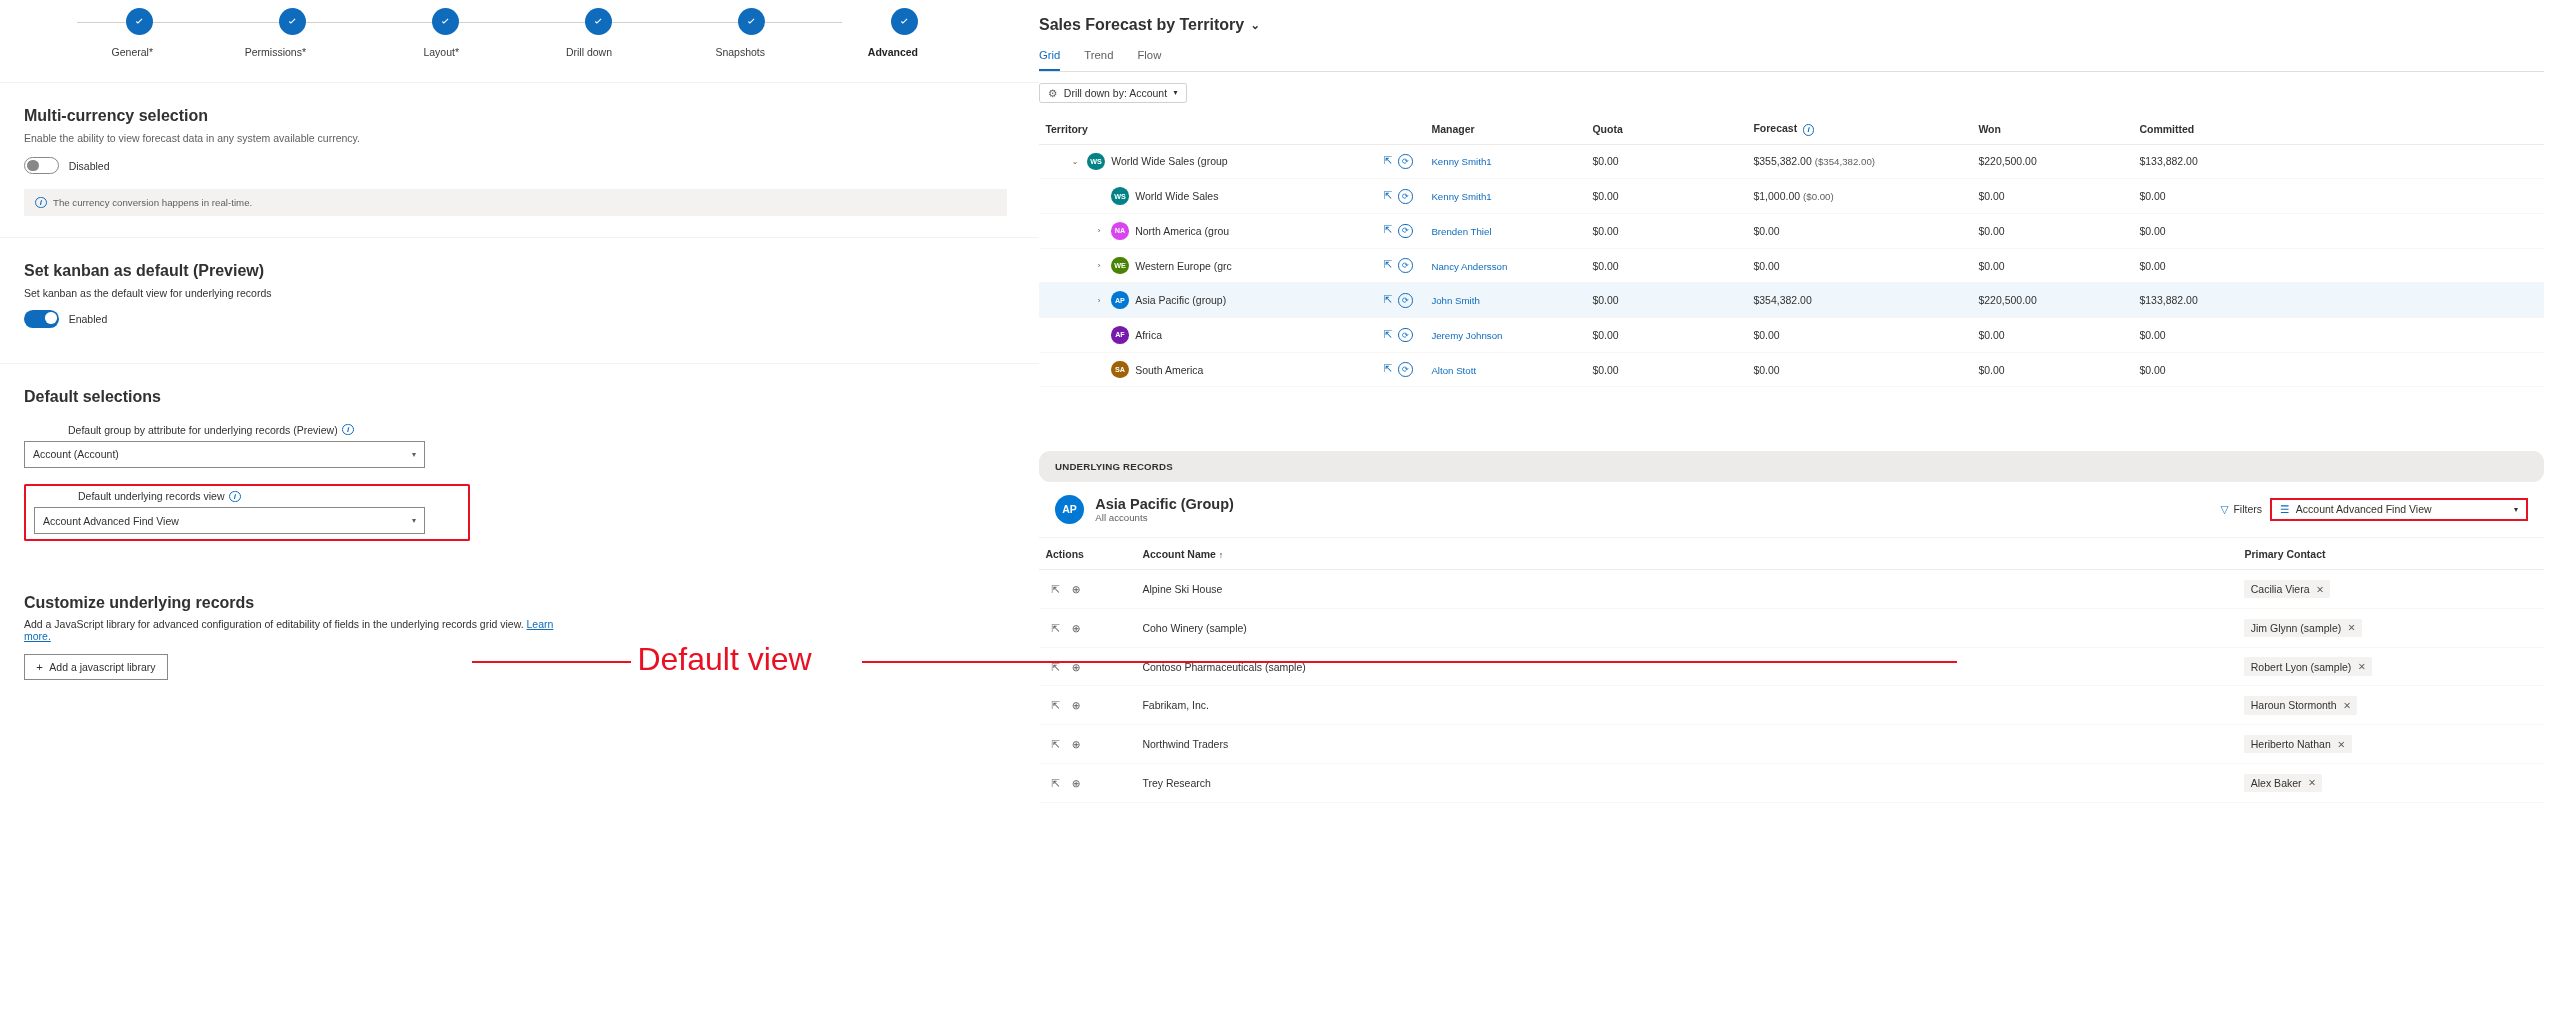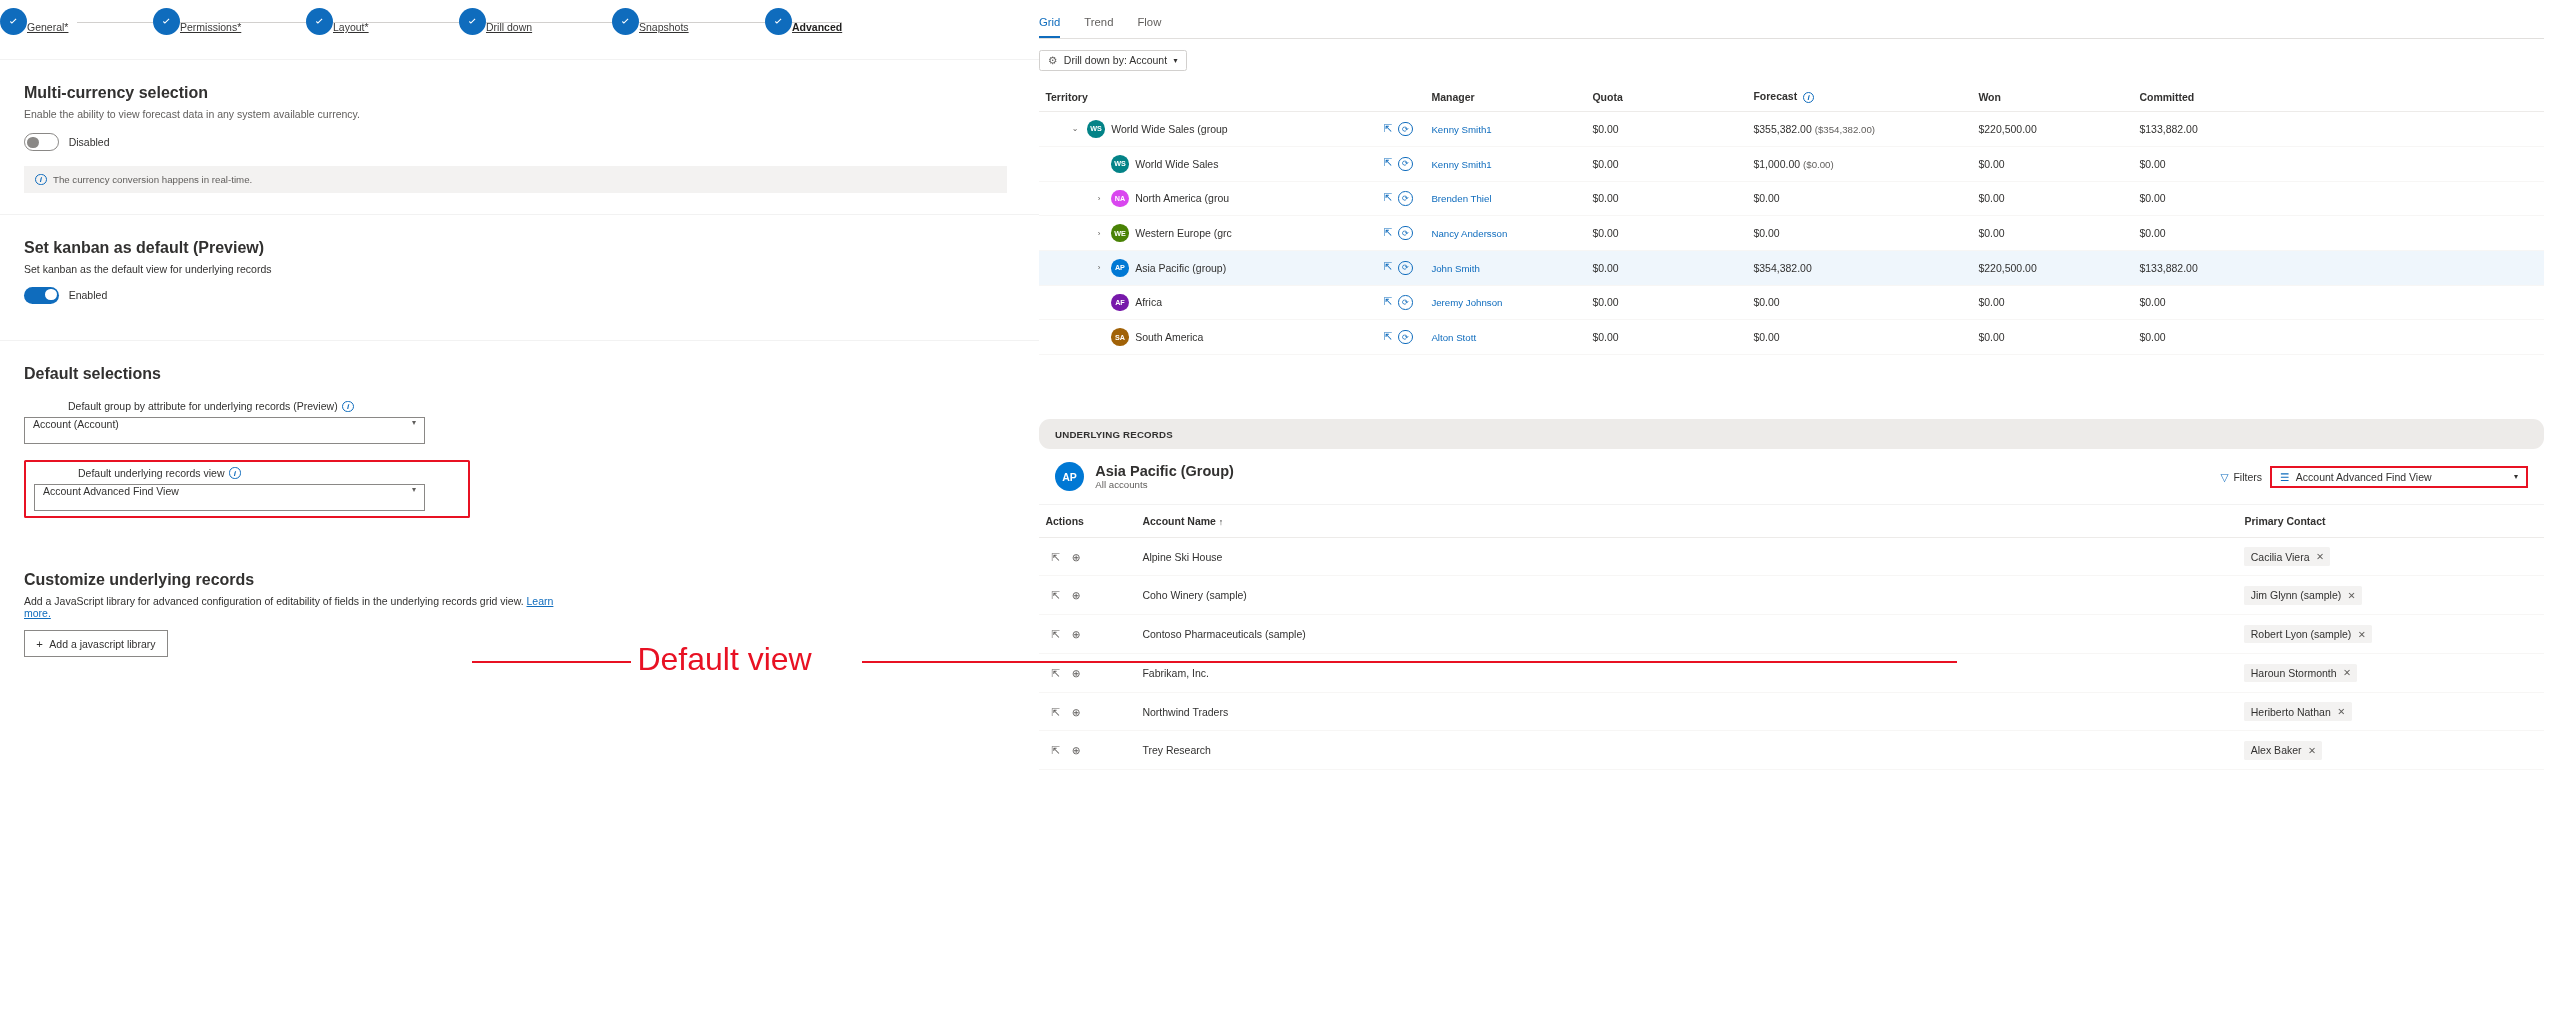--- a/index.html
+++ b/index.html
@@ -24,21 +24,21 @@
   }
 
   
   .stepper {
     display: flex;
     align-items: flex-start;
     padding: 0 32px 24px 0;
     border-bottom: 0.8px solid #f2f2f2;
     position: relative;
   }
-  .step { display: flex; flex-direction: row; align-items: center; width: 153px; position: relative; text-decoration: underline; }
+  .step { display: flex; flex-direction: column; align-items: flex-end; width: 153px; position: relative; }
   .step .circle {
     width: 27px; height: 27px; border-radius: 50%;
     background: #0f6cbd; display: flex; align-items: center; justify-content: center;
     z-index: 2;
   }
   .step .circle svg { width: 13px; height: 13px; fill: #fff; }
   .step .label { margin-top: 11.3px; font-size: 10.5px; color: #3b3a39; }
   .step.current .label { font-weight: 600; color: #201f1e; }
   .step-line { position: absolute; top: 13.7px; left: 50%; right: -50%; height: 1.6px; background: #d2d0ce; z-index:1; }
 
@@ -67,21 +67,21 @@
     width: 13px; height: 13px; border-radius: 50%;
     display: inline-flex; align-items: center; justify-content: center;
     color: #0f6cbd; font-size: 8.9px; font-style: italic; font-weight: bold;
     border: 0.8px solid #0f6cbd;
     flex-shrink: 0;
   }
   .info-icon.small { width: 11.3px; height: 11.3px; font-size: 8px; }
 
   .field-label { display: flex; align-items: center; gap: 4.8px; font-size: 10.5px; margin-bottom: 4.8px; margin-left: 44px; }
   .select-box {
-    border: 0.8px solid #8a8886; height: 27px; display: flex; align-items: flex-start;
+    border: 0.8px solid #8a8886; height: 27px; display: flex; align-items: center;
     justify-content: space-between; padding: 0 8px; font-size: 10.5px; width: 401px;
     background: #fff;
   }
   .select-box .chev { font-size: 8px; color: #605e5c; }
 
   .highlight-red { border: 2.4px solid #e81123; padding: 4.8px 8px; border-radius: 1.6px; }
 
   .annotation-text {
     position: absolute; left: 631px; top: 639px;
     font-size: 32px; color: #e81123; font-weight: 400; background: #fff;
@@ -277,20 +277,24 @@
       <span>Add a javascript library</span>
     </div>
   </div>
 
   <div class="annotation-line-left"></div>
   <div class="annotation-text">Default view</div>
   <div class="annotation-line-right"></div>
 </div>
 
 <div class="right-pane">
+  <div class="rp-header">
+    <span>Sales Forecast by Territory</span>
+    <span style="font-size:11.3px;">⌄</span>
+  </div>
 
   <div class="rp-tabs" id="rp-tabs">
       <div class="rp-tab active">Grid</div>
       <div class="rp-tab">Trend</div>
       <div class="rp-tab">Flow</div>
     </div>
 
   <div class="drilldown-bar">
     <div class="pill">
       <span class="cog">⚙</span>

